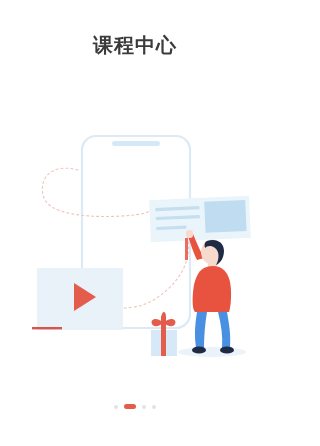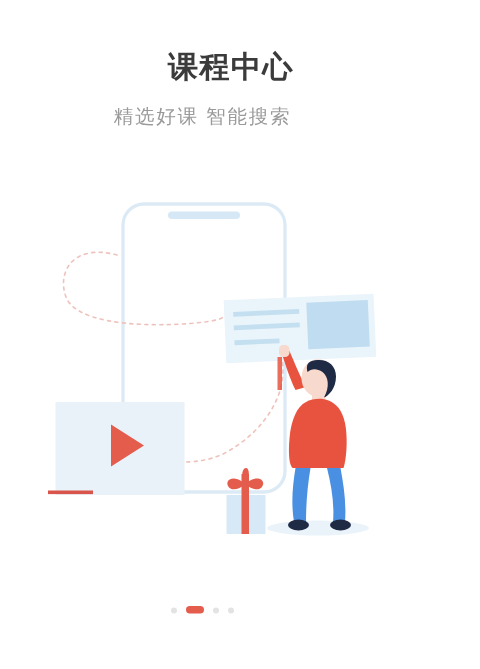--- a/index.html
+++ b/index.html
@@ -22,21 +22,20 @@
     position: absolute;
     top: 34px;
     left: 0;
     width: 270px;
     text-align: center;
     font-size: 20px;
     font-weight: bold;
     color: #3b3b3b;
     letter-spacing: 1px;
     line-height: 1.1;
-    margin-left: 19px;
   }
   #page-subtitle {
     position: absolute;
     top: 70px;
     left: 0;
     width: 270px;
     text-align: center;
     font-size: 13px;
     color: #9a9a9a;
     letter-spacing: 1.2px;
@@ -77,21 +76,20 @@
     background: #e35c4c;
   }
 </style>
 </head>
 <body>
 
 <div id="screen">
 
   <div id="page-title">课程中心</div>
 
-  <div id="page-subtitle">精选好课  智能搜索</div>
 
   <div id="illustration">
     <svg width="270" height="270" viewBox="0 0 270 270" xmlns="http://www.w3.org/2000/svg">
 
       <ellipse cx="212" cy="232" rx="34" ry="5" fill="#eaf3fa"></ellipse>
 
       <g>
         <rect x="82" y="16" width="108" height="192" rx="14" ry="14" fill="#ffffff" stroke="#dceaf6" stroke-width="2.2"></rect>
         <rect x="112" y="21" width="48" height="5" rx="2.5" fill="#d6e8f6"></rect>
       </g>

